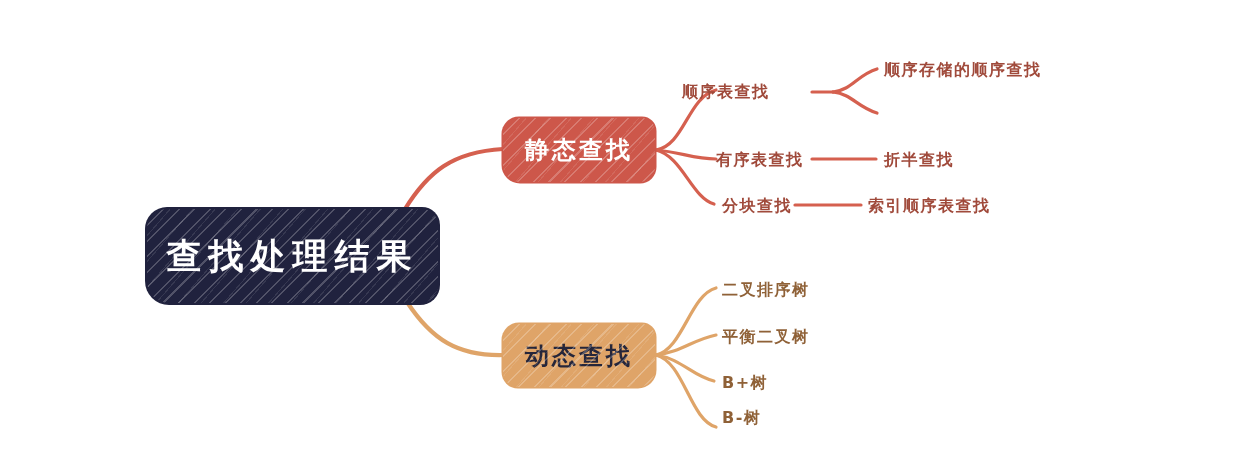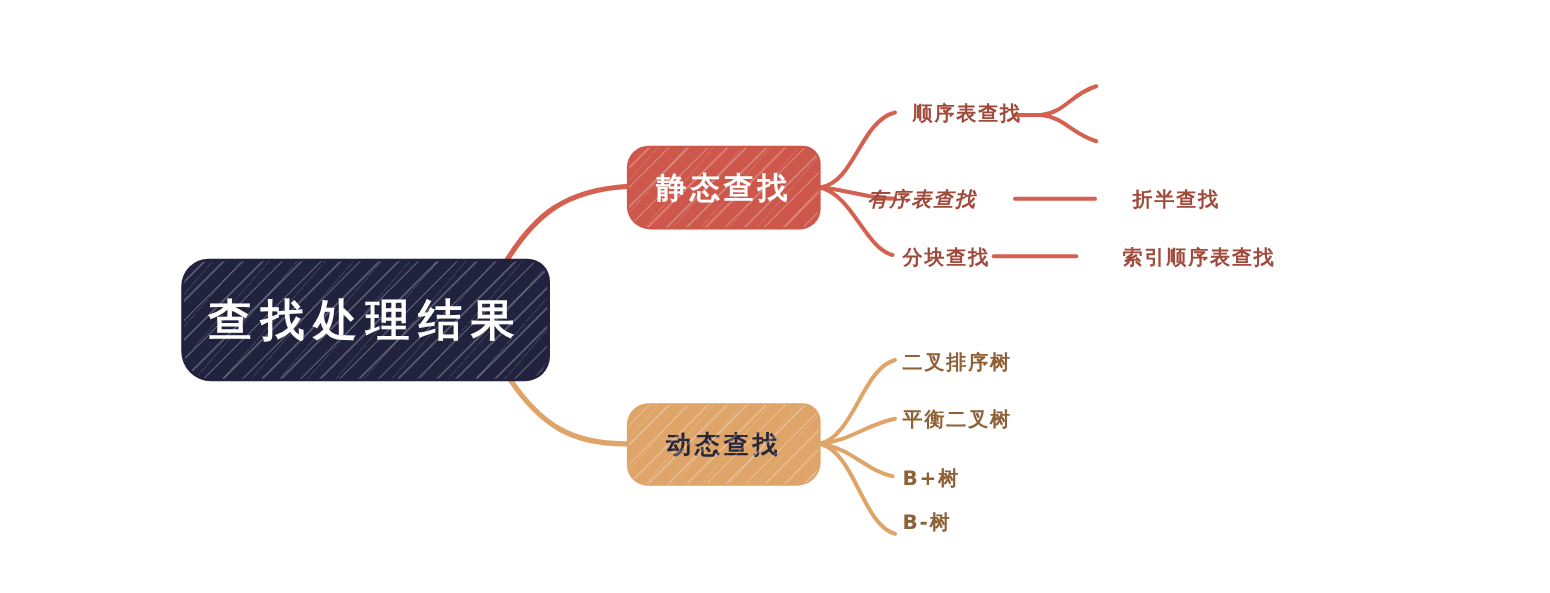--- a/index.html
+++ b/index.html
@@ -47,39 +47,39 @@
     color:var(--static-text);
     border-radius:16px 13px 15px 17px;
     font-size:24px;letter-spacing:3px;
     box-shadow:0 0 0 1.5px var(--static-bg);
   }
   .node-dynamic{
     left:503px;top:324px;width:152px;height:63px;
     background:var(--dynamic-bg);
     color:var(--dynamic-text);
     border-radius:16px 13px 17px 15px;
-    font-size:20px;letter-spacing:3px;
+    font-size:24px;letter-spacing:3px;
     box-shadow:0 0 0 1.5px var(--dynamic-bg);
   }
   .leaf{
     position:absolute;
     font-size:16px;line-height:19px;font-weight:700;letter-spacing:1.5px;
     white-space:nowrap;cursor:pointer;
   }
   .leaf.red{color:var(--static-label);}
   .leaf.tan{color:var(--dynamic-label);}
 
   
-  #lbl-seq        {left:730px;top:82px;font-family:Liberation Serif, serif;}
+  #lbl-seq        {left:682px;top:82px;}
   #lbl-seq-c1     {left:884px;top:60px;}
   #lbl-seq-c2     {left:884px;top:104px;}
-  #lbl-ordered    {left:694px;top:150px;font-style:italic;}
-  #lbl-halving    {left:906px;top:150px;}
+  #lbl-ordered    {left:716px;top:150px;}
+  #lbl-halving    {left:884px;top:150px;}
   #lbl-block      {left:722px;top:196px;}
-  #lbl-index      {left:868px;top:196px;margin-left:30px;}
+  #lbl-index      {left:868px;top:196px;}
   #lbl-bst        {left:722px;top:280px;}
   #lbl-avl        {left:722px;top:327px;font-family:Liberation Serif, serif;}
   #lbl-bplus      {left:722px;top:373px;}
   #lbl-bminus     {left:722px;top:408px;}
 </style>
 </head>
 <body>
 
 <div class="canvas">
 
@@ -105,20 +105,21 @@
     <path class="tan thin" d="M 656 355 C 682 359, 692 376, 714 381"></path>
     <path class="tan thin" d="M 656 355 C 684 362, 690 420, 716 427"></path>
   </svg>
 
   <div class="node node-root">查找处理结果</div>
 
   <div class="node node-static">静态查找</div>
   <div class="node node-dynamic">动态查找</div>
 
   <div class="leaf red" id="lbl-seq">顺序表查找</div>
+  <div class="leaf red" id="lbl-seq-c1">顺序存储的顺序查找</div>
   <div class="leaf red" id="lbl-ordered">有序表查找</div>
   <div class="leaf red" id="lbl-halving">折半查找</div>
   <div class="leaf red" id="lbl-block">分块查找</div>
   <div class="leaf red" id="lbl-index">索引顺序表查找</div>
 
   <div class="leaf tan" id="lbl-bst">二叉排序树</div>
   <div class="leaf tan" id="lbl-avl">平衡二叉树</div>
   <div class="leaf tan" id="lbl-bplus">B+树</div>
   <div class="leaf tan" id="lbl-bminus">B-树</div>
 

